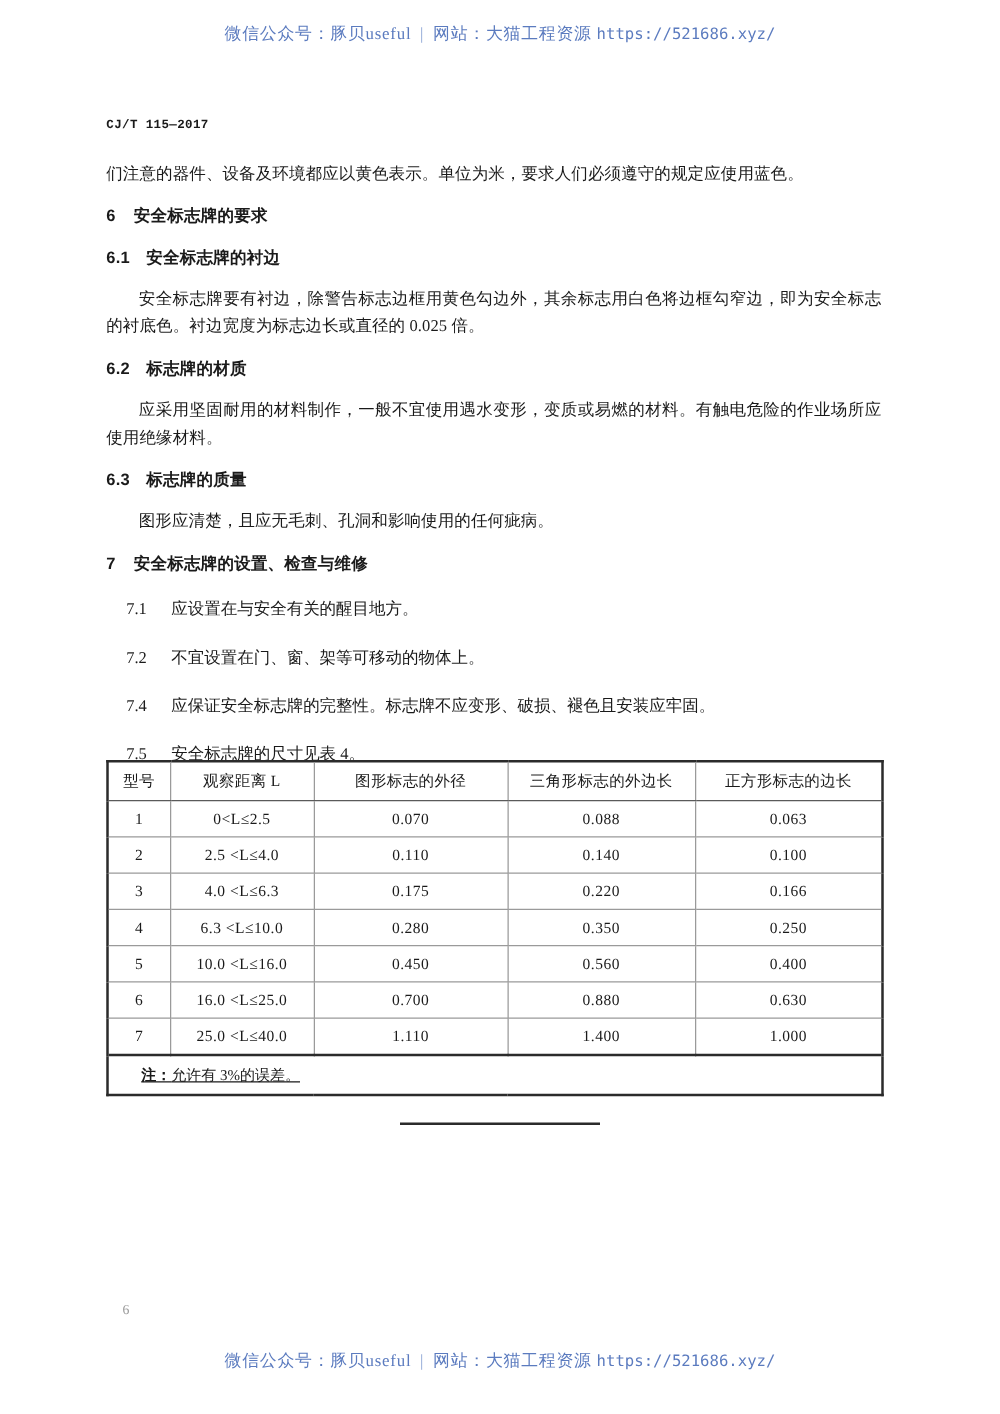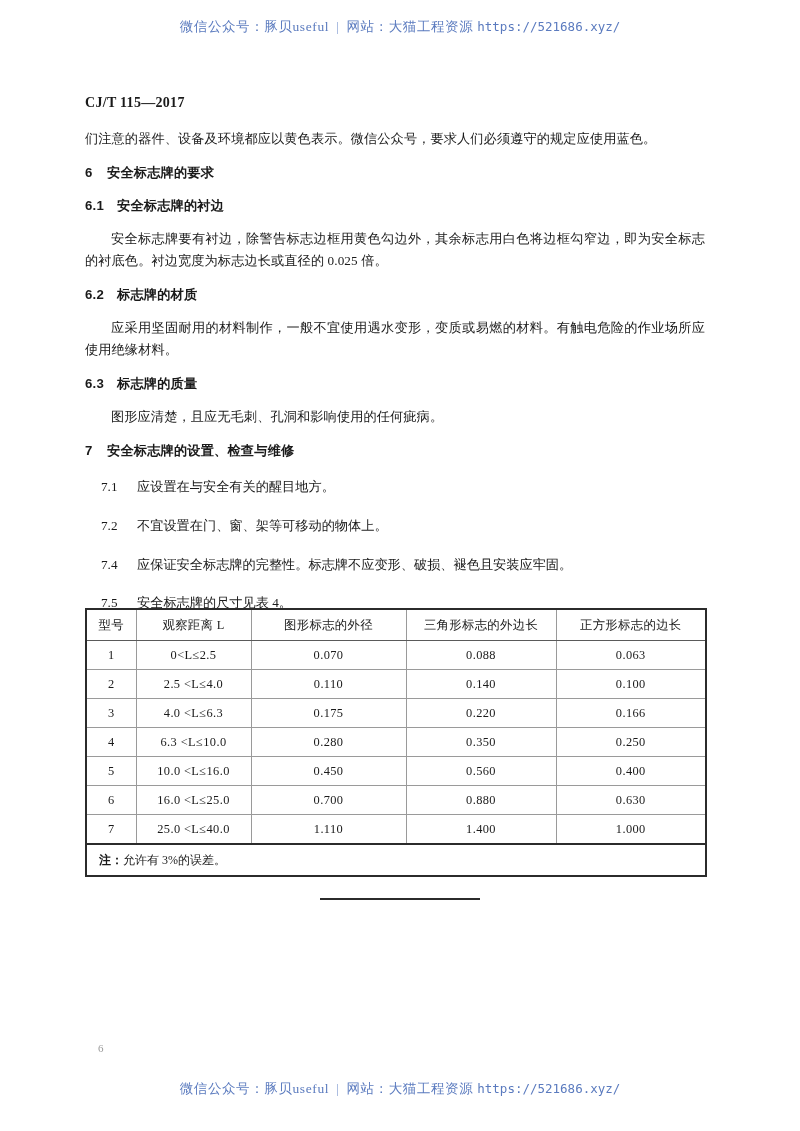--- a/index.html
+++ b/index.html
@@ -43,24 +43,24 @@
     font-family: "DejaVu Sans Mono", "Liberation Mono", monospace;
     font-size: 12.5px;
     letter-spacing: 0;
   }
 
   
   .std-no {
     position: absolute;
     left: 85px;
     top: 95px;
-    font-size: 14px;
+    font-size: 10px;
     font-weight: bold;
     letter-spacing: 0.3px;
-    font-family: Liberation Serif, serif;
+    font-family: Liberation Mono, monospace;
   }
 
   
   .content {
     position: absolute;
     left: 85px;
     top: 128px;
     width: 620px;
   }
 
@@ -154,23 +154,24 @@
   table.dims tr.outer-top th { border-top: 2px solid #2b2b2b; }
   table.dims th:first-child,
   table.dims td:first-child { border-left: 2px solid #2b2b2b; }
   table.dims th:last-child,
   table.dims td:last-child { border-right: 2px solid #2b2b2b; }
   table.dims thead th { border-bottom: 1px solid #5a5a5a; }
   table.dims tr.note-row td {
     border-top: 2px solid #2b2b2b;
     border-bottom: 2px solid #2b2b2b;
     text-align: left;
-    padding-left: 12px;
+    padding-left: 26px;
     height: 30px;
     font-size: 12px;
+    text-decoration: underline;
   }
   table.dims tr.note-row td .note-label {
     font-weight: bold;
     font-family: "Liberation Sans", sans-serif;
   }
   .mono-num {
     font-family: "Liberation Serif", "DejaVu Serif", serif;
     font-size: 12.4px;
     letter-spacing: 0.4px;
   }
@@ -202,21 +203,21 @@
 
   <div class="watermark watermark-top">
     <span>微信公众号：豚贝useful</span><span class="sep">|</span><span>网站：大猫工程资源</span>
     <span class="url">https://521686.xyz/</span>
   </div>
 
   <div class="std-no">CJ/T 115—2017</div>
 
   <div class="content">
 
-    <p class="para">们注意的器件、设备及环境都应以黄色表示。微信公众号，要求人们必须遵守的规定应使用蓝色。</p>
+    <p class="para">们注意的器件、设备及环境都应以黄色表示。单位为米，要求人们必须遵守的规定应使用蓝色。</p>
 
     <div class="h-sec gap-before">
       <span class="num">6</span><span class="txt">安全标志牌的要求</span>
     </div>
 
     <div class="h-sec level2">
       <span class="num">6.1</span><span class="txt">安全标志牌的衬边</span>
     </div>
     <p class="para indent">安全标志牌要有衬边，除警告标志边框用黄色勾边外，其余标志用白色将边框勾窄边，即为安全标志的衬底色。衬边宽度为标志边长或直径的 0.025 倍。</p>
 

